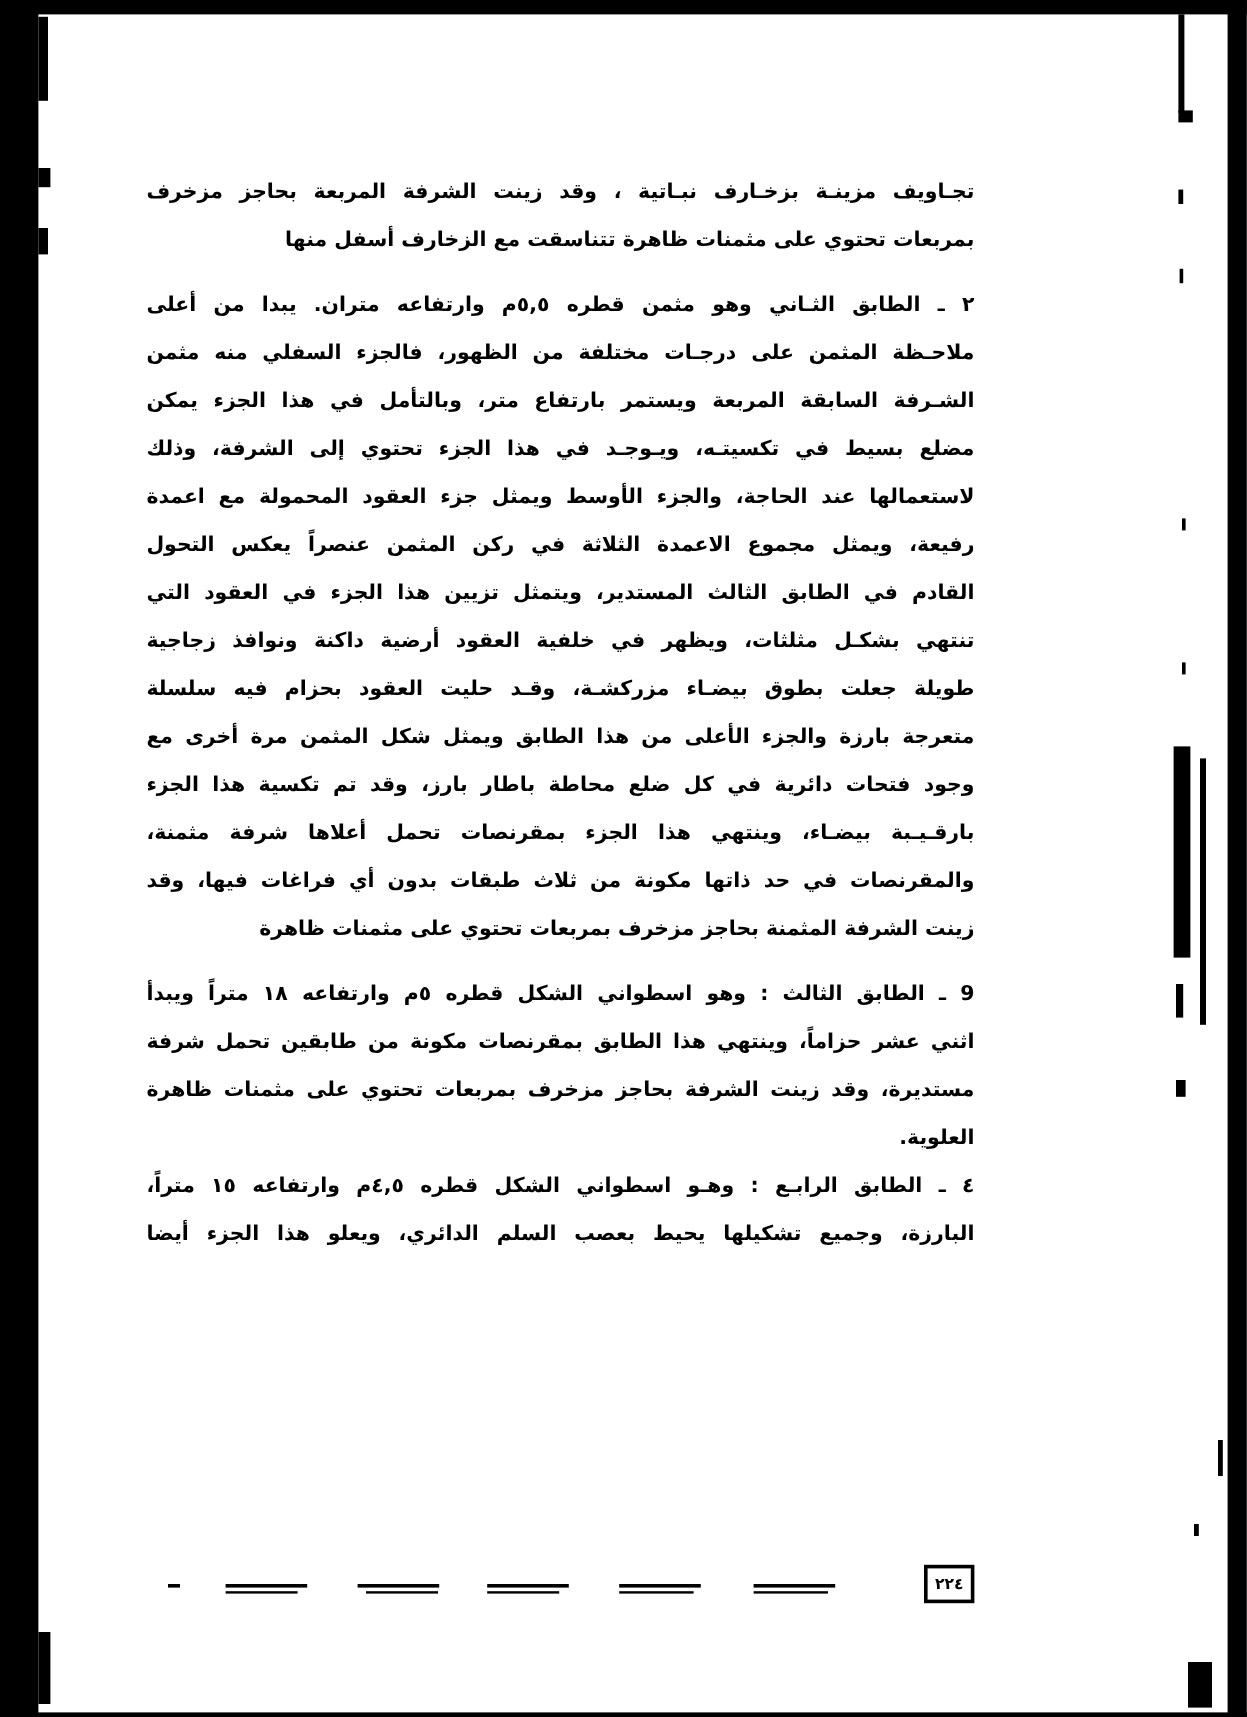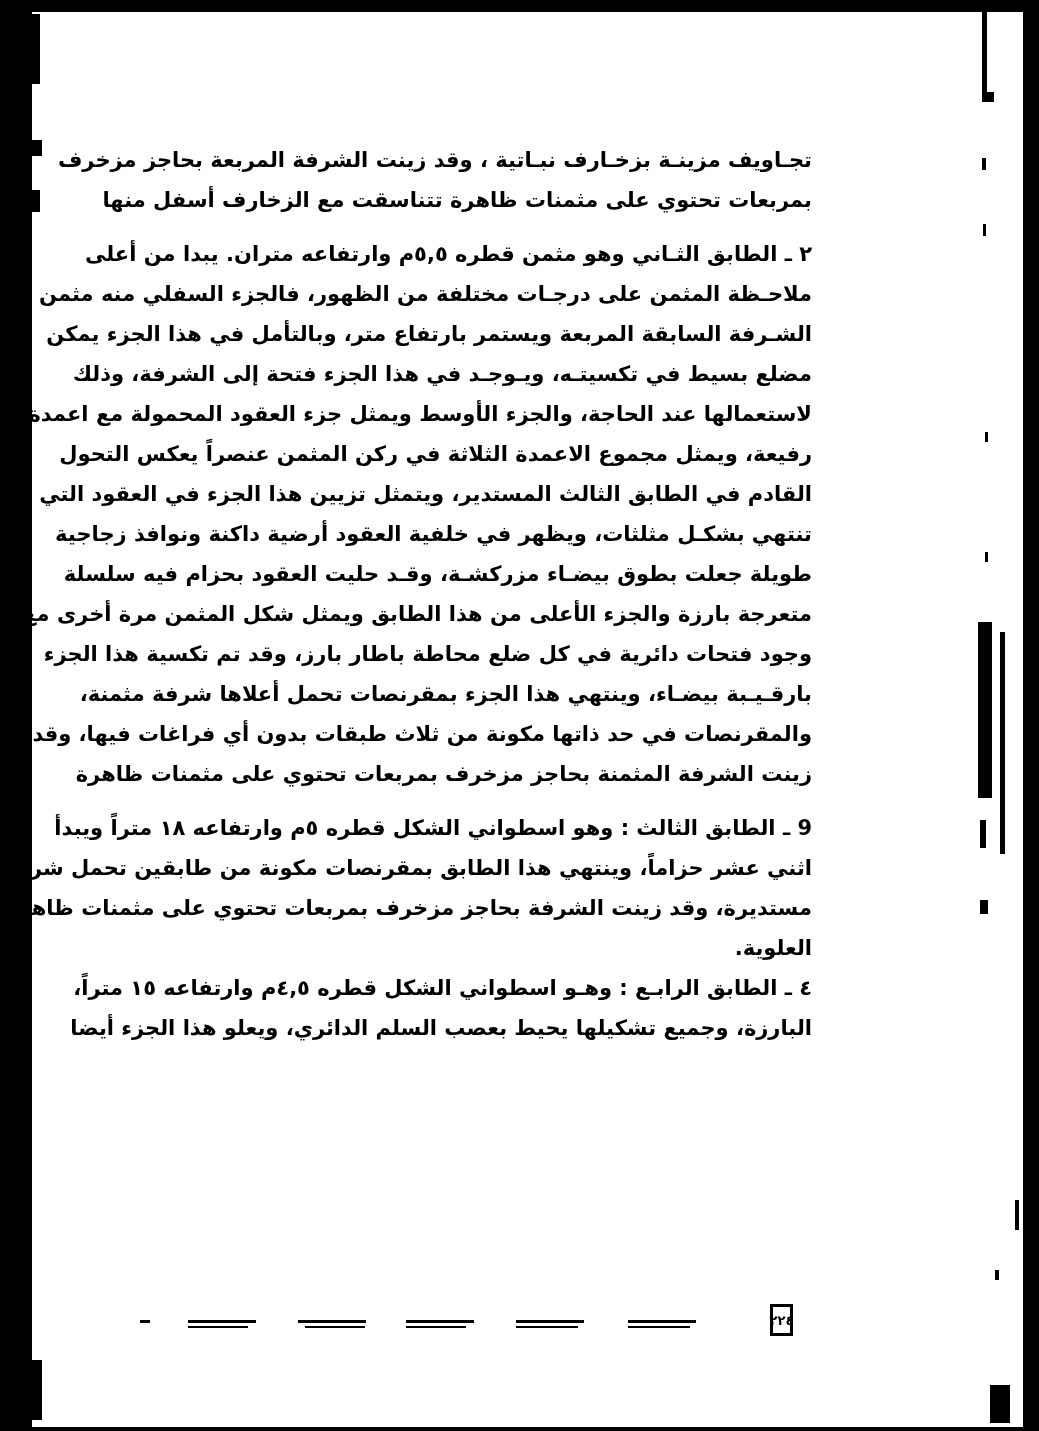--- a/index.html
+++ b/index.html
@@ -32,38 +32,38 @@
     .margin-mark {
       position: absolute; background: #000;
     }
     .page {
       position: absolute; left: 122px; top: 140px; width: 690px;
       direction: rtl; text-align: justify;
       color: #000;
     }
     .line {
       display: block;
-      font-size: 21px; font-weight: bold;
+      font-size: 17px; font-weight: bold;
       line-height: 40px; height: 40px;
       white-space: nowrap;
       text-align-last: justify;
       letter-spacing: 0.2px;
     }
     .line.last { text-align-last: right; }
     .para-gap { height: 14px; }
     .footer {
       position: absolute; left: 130px; top: 1300px; width: 690px; height: 40px;
       direction: ltr;
     }
     .footer-dash {
       position: absolute; top: 20px; height: 3px; background: #000;
     }
     .footer-dash.thin { height: 2px; top: 26px; }
     .page-number {
-      position: absolute; left: 640px; top: 4px; width: 23px; height: 32px;
+      position: absolute; left: 640px; top: 4px; width: 42px; height: 32px;
       border: 3px solid #000; box-sizing: border-box;
       font-size: 13px; font-weight: bold;
       display: flex; align-items: center; justify-content: center;
       direction: rtl;
     }
   </style>
 </head>
 <body>
 
 <div class="edge-top"></div>
@@ -95,21 +95,21 @@
     <span class="line">تجـاويف مزينـة بزخـارف نبـاتية ، وقد زينت الشرفة المربعة بحاجز مزخرف</span>
     <span class="line last">بمربعات تحتوي على مثمنات ظاهرة تتناسقت مع الزخارف أسفل منها</span>
   </div>
 
   <div class="para-gap"></div>
 
   <div>
     <span class="line">٢ ـ الطابق الثـاني    وهو مثمن قطره ٥,٥م وارتفاعه متران. يبدا من أعلى</span>
     <span class="line">ملاحـظة المثمن على درجـات مختلفة من الظهور، فالجزء السفلي منه مثمن</span>
     <span class="line">الشـرفة السابقة المربعة ويستمر بارتفاع متر، وبالتأمل في هذا الجزء يمكن</span>
-    <span class="line">مضلع بسيط في تكسيتـه، ويـوجـد في هذا الجزء فتحة إلى الشرفة، وذلك</span>
+    <span class="line">مضلع بسيط في تكسيتـه، ويـوجـد في هذا الجزء تحتوي إلى الشرفة، وذلك</span>
     <span class="line">لاستعمالها عند الحاجة، والجزء الأوسط ويمثل جزء العقود المحمولة مع اعمدة</span>
     <span class="line">رفيعة، ويمثل مجموع الاعمدة الثلاثة في ركن المثمن عنصراً يعكس التحول</span>
     <span class="line">القادم في الطابق الثالث المستدير، ويتمثل تزيين هذا الجزء في العقود التي</span>
     <span class="line">تنتهي بشكـل مثلثات، ويظهر في خلفية العقود أرضية داكنة ونوافذ زجاجية</span>
     <span class="line">طويلة جعلت بطوق بيضـاء مزركشـة، وقـد حليت العقود بحزام فيه سلسلة</span>
     <span class="line">متعرجة بارزة والجزء الأعلى من هذا الطابق ويمثل شكل المثمن مرة أخرى مع</span>
     <span class="line">وجود فتحات دائرية في كل ضلع محاطة باطار بارز، وقد تم تكسية هذا الجزء</span>
     <span class="line">بارقـيـبة بيضـاء، وينتهي هذا الجزء بمقرنصات تحمل أعلاها شرفة مثمنة،</span>
     <span class="line">والمقرنصات في حد ذاتها مكونة من ثلاث طبقات بدون أي فراغات فيها، وقد</span>
     <span class="line last">زينت الشرفة المثمنة بحاجز مزخرف بمربعات تحتوي على مثمنات ظاهرة</span>

